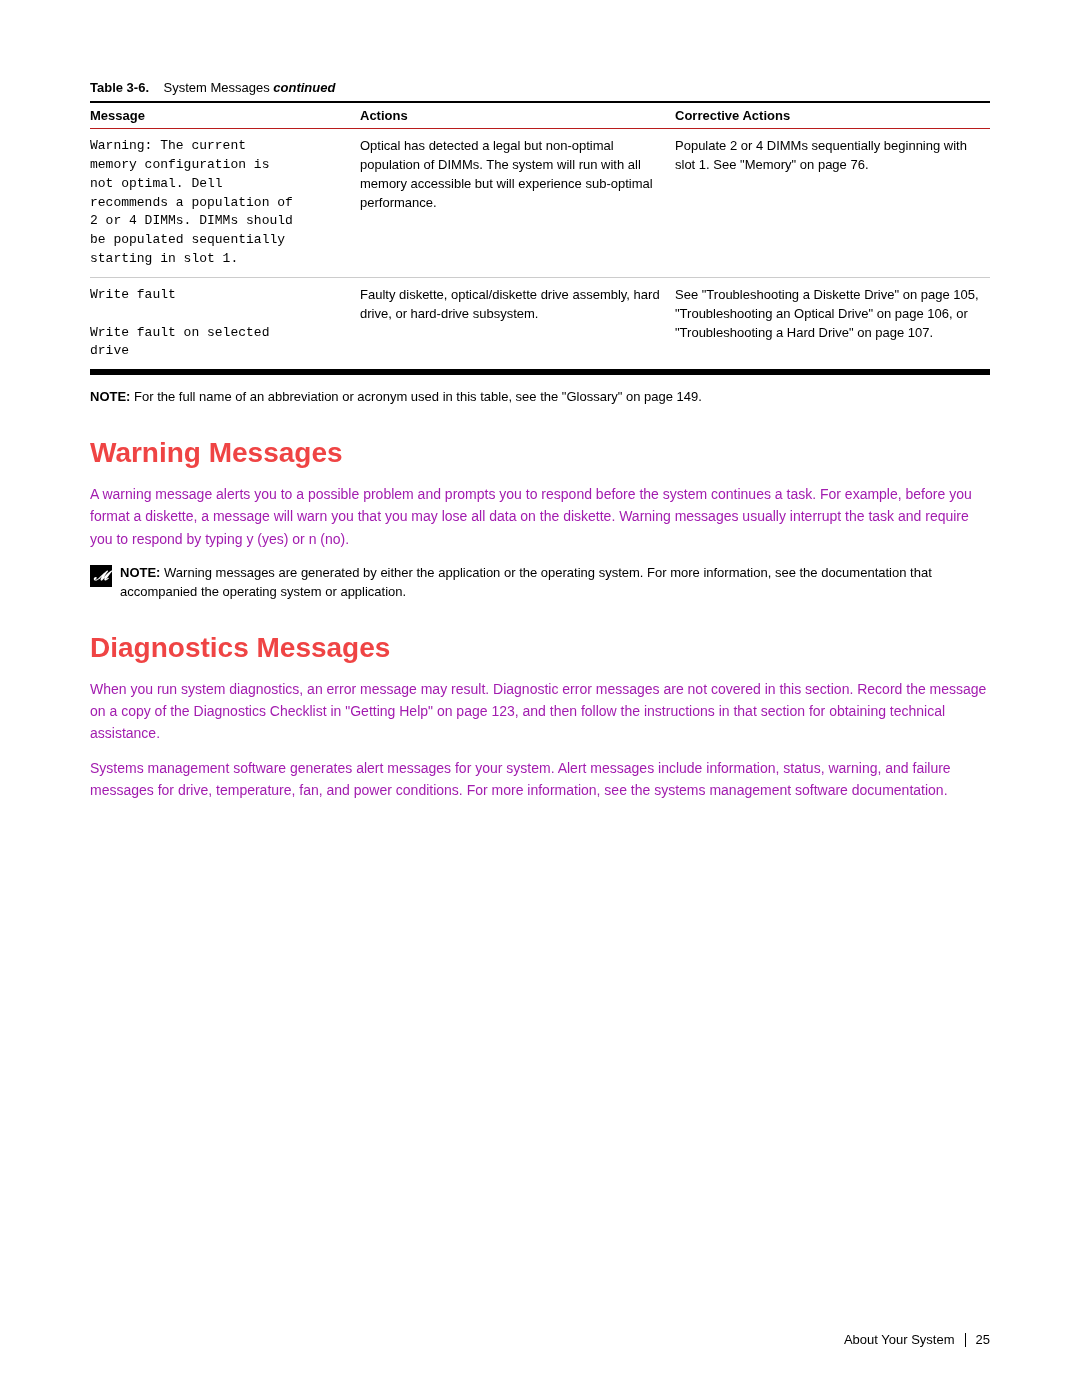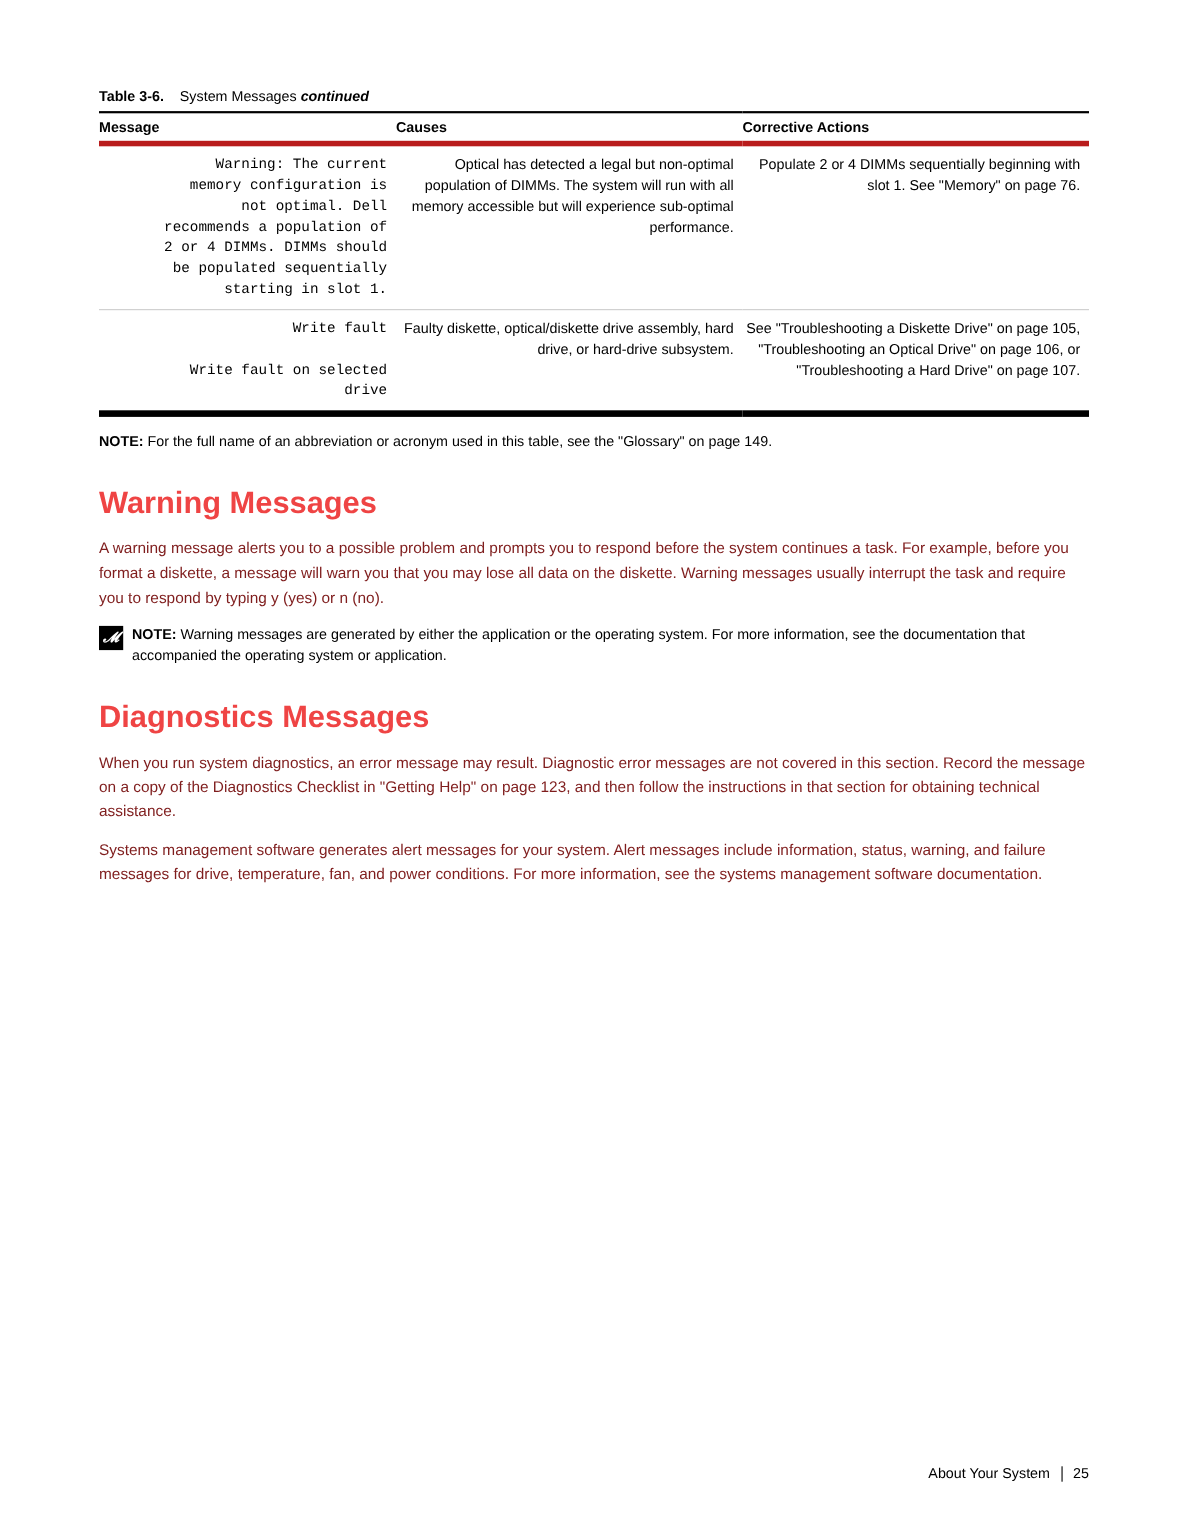--- a/index.html
+++ b/index.html
@@ -36,40 +36,39 @@
 
     table.sys-table {
       width: 100%;
       border-collapse: collapse;
       font-size: 13px;
       margin-bottom: 12px;
     }
 
     table.sys-table thead tr {
       border-top: 2px solid #000;
-      border-bottom: 5px solid #b91c1c;
+      border-bottom: 1px solid #b91c1c;
     }
 
     table.sys-table th {
       text-align: left;
       padding: 5px 8px 5px 0;
       font-weight: bold;
       font-size: 13px;
     }
 
     table.sys-table td {
       vertical-align: top;
       padding: 8px 8px 8px 0;
       font-size: 13px;
       line-height: 1.45;
     }
 
     table.sys-table tbody tr {
       border-bottom: 1px solid #ccc;
-      text-align: right;
     }
 
     table.sys-table tbody tr:last-child {
       border-bottom: 6px solid #000000;
     }
 
     .mono {
       font-family: 'Courier New', Courier, monospace;
       font-size: 12.5px;
     }
@@ -128,21 +127,21 @@
       margin-top: 30px;
       margin-bottom: 14px;
       color: #ef4444;
     }
 
     
     .body-text {
       font-size: 14px;
       line-height: 1.6;
       margin-bottom: 12px;
-      color: #7f1d1d;
+      color: #a21caf;
     }
 
     
     .page-footer {
       position: absolute;
       bottom: 50px;
       right: 90px;
       font-size: 13px;
       color: #000;
       display: flex;
@@ -171,21 +170,21 @@
     <span class="label">Table 3-6.</span>
     &nbsp;&nbsp;
     <span>System Messages</span>
     <span class="italic"> <span>continued</span></span>
   </div>
 
   <table class="sys-table">
     <thead>
       <tr>
         <th class="col-msg">Message</th>
-        <th class="col-cause">Causes</th>
+        <th class="col-cause">Actions</th>
         <th class="col-action">Corrective Actions</th>
       </tr>
     </thead>
     <tbody>
 
       <tr>
         <td class="mono">Warning: The current<br>memory configuration is<br>not optimal. Dell<br>recommends a population of<br>2 or 4 DIMMs. DIMMs should<br>be populated sequentially<br>starting in slot 1.</td>
         <td>Optical has detected a legal but non-optimal population of DIMMs. The system will run with all memory accessible but will experience sub-optimal performance.</td>
         <td>Populate 2 or 4 DIMMs sequentially beginning with slot 1. See "Memory" on page 76.</td>
       </tr>

